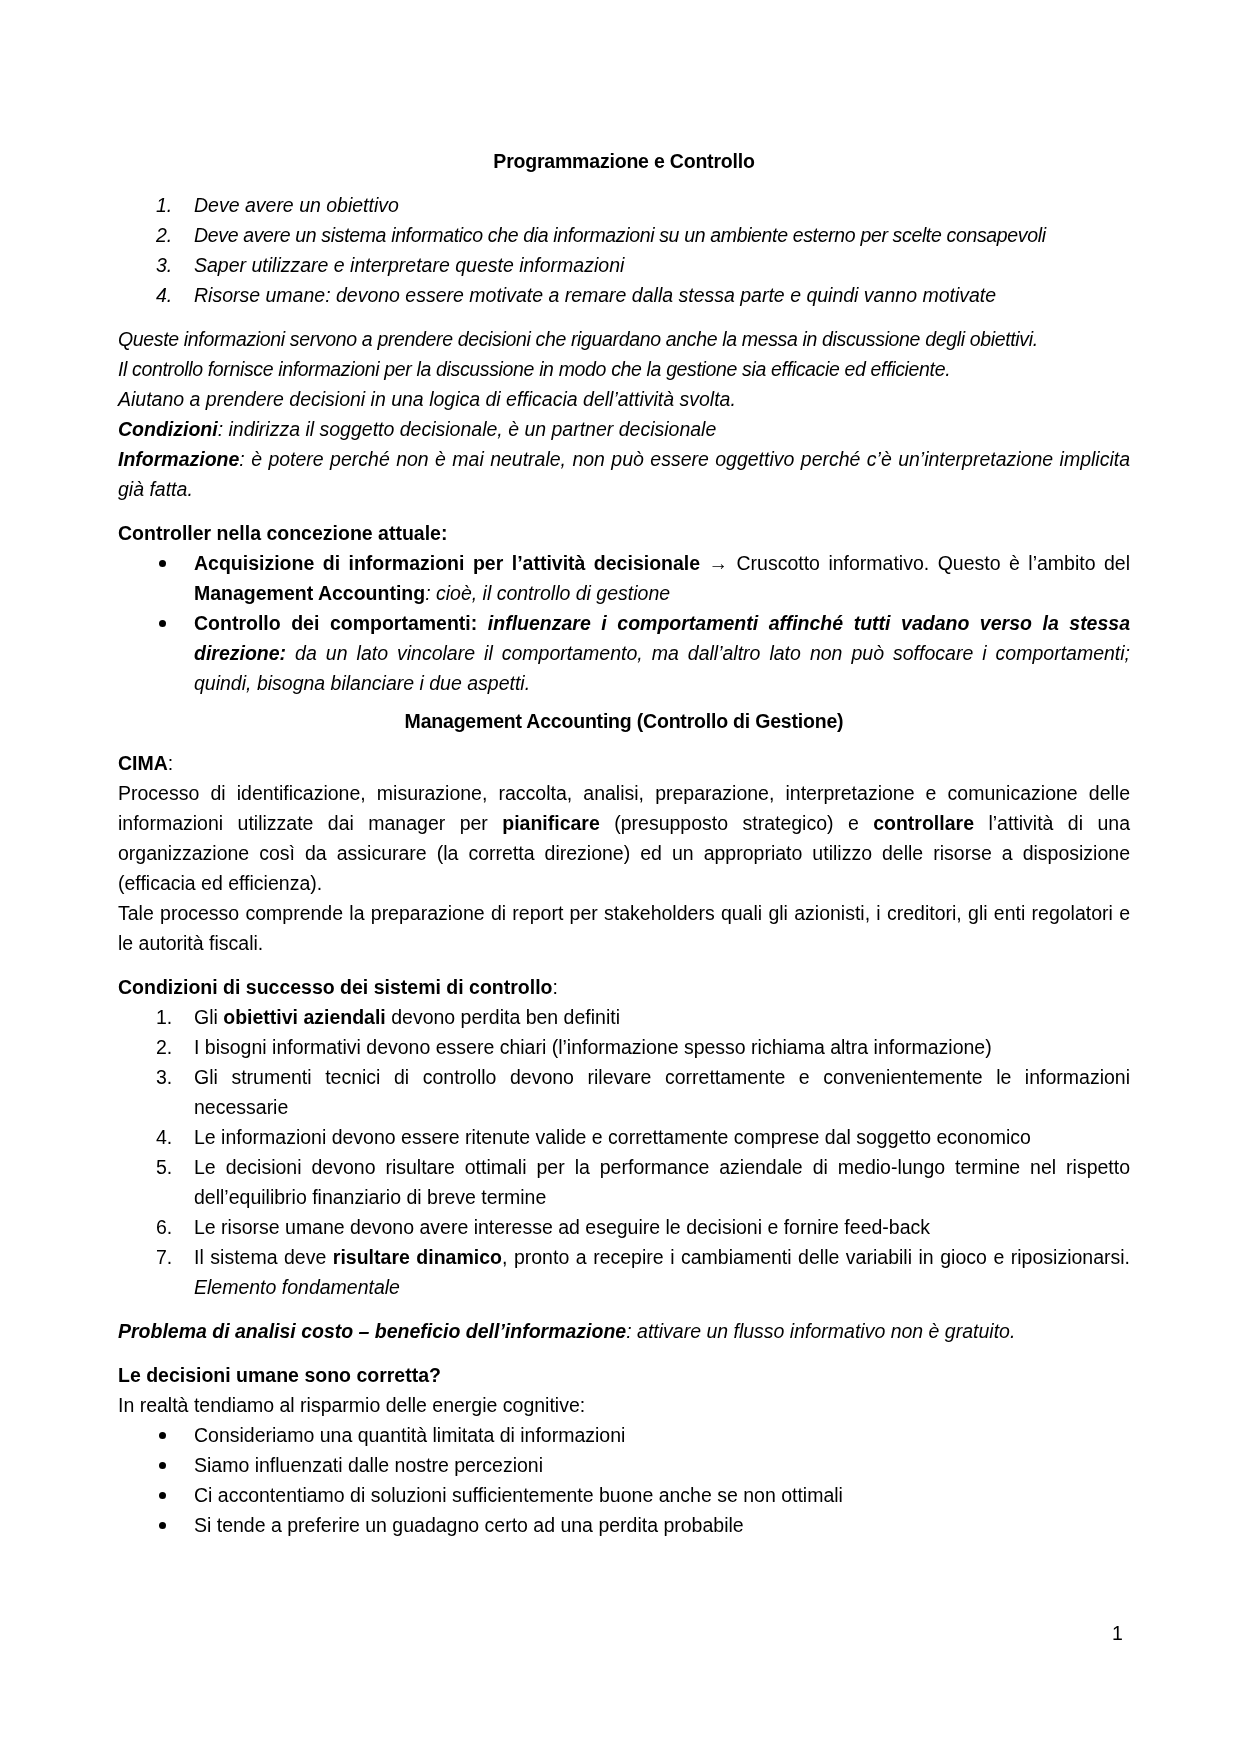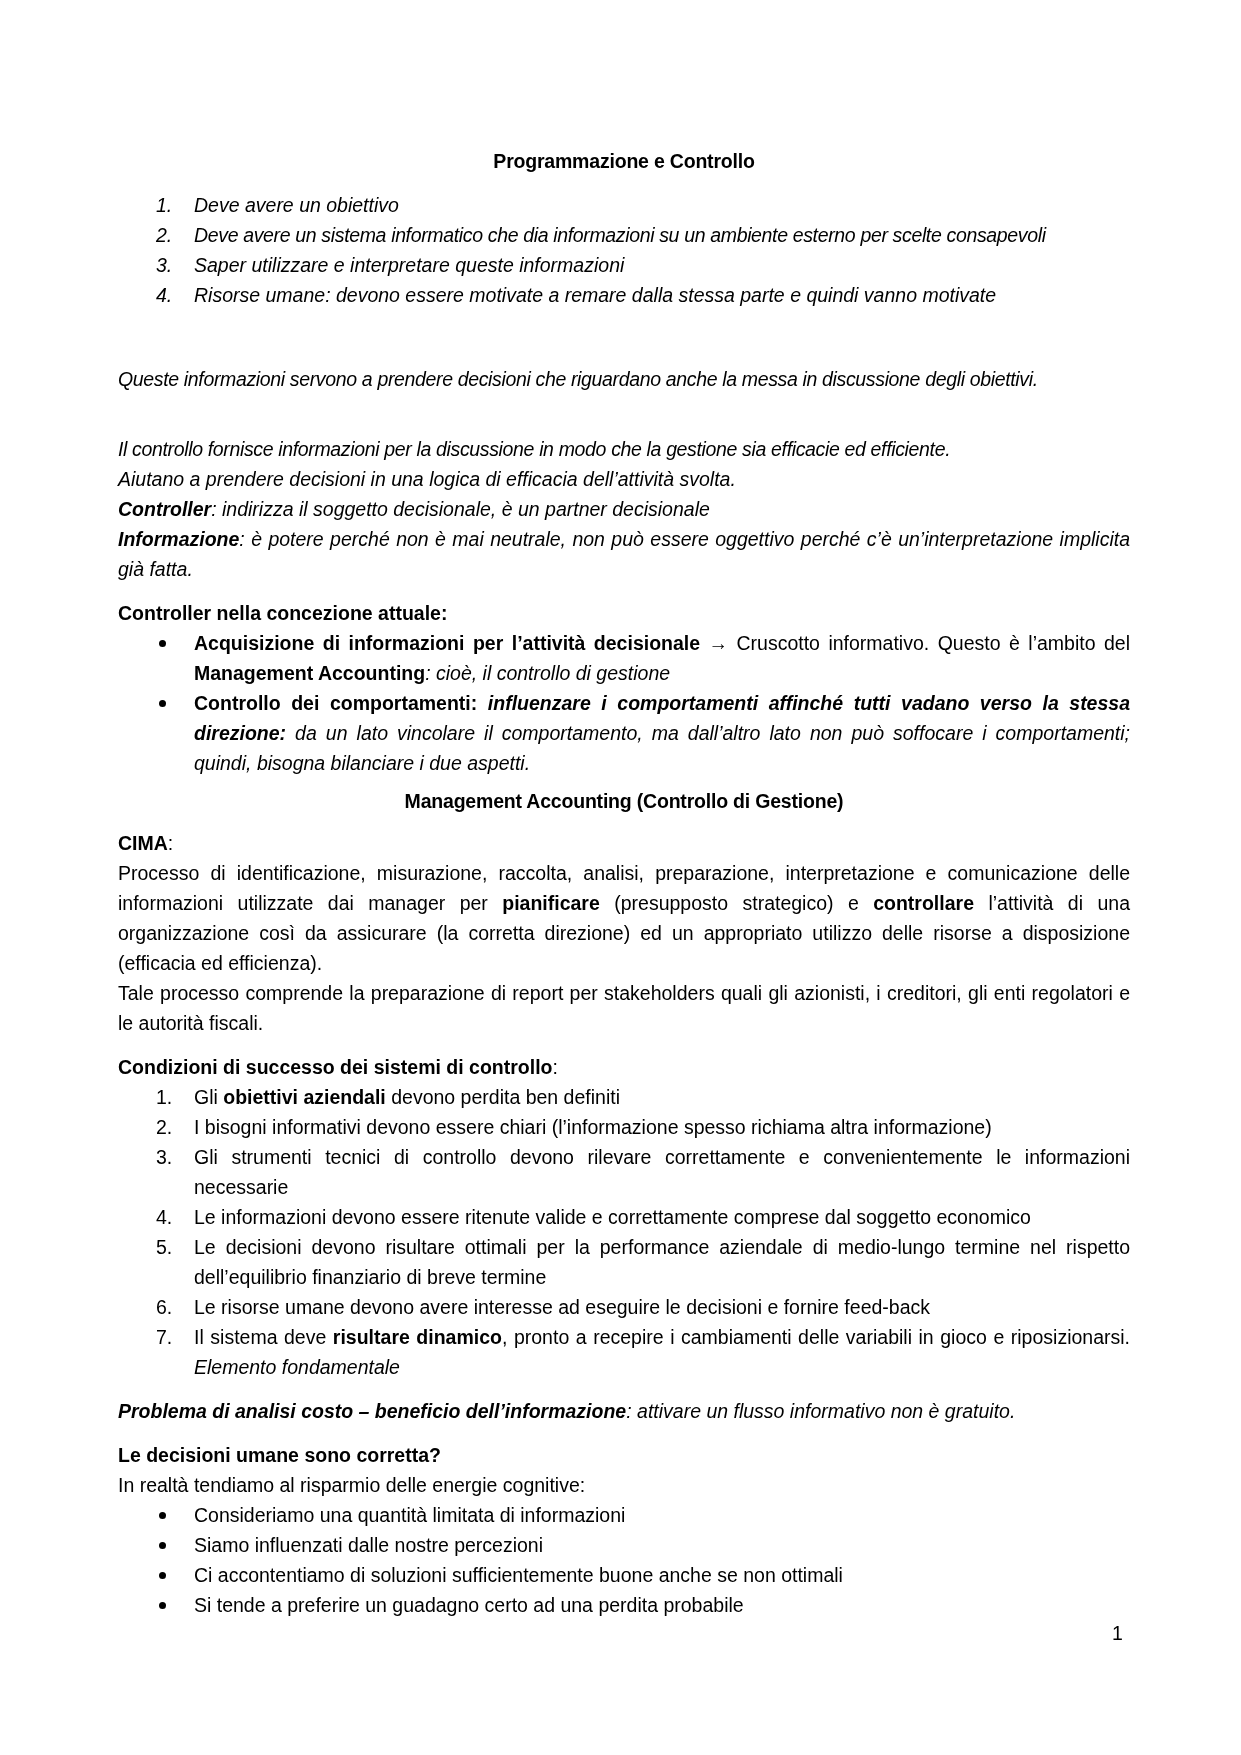--- a/index.html
+++ b/index.html
@@ -14,21 +14,21 @@
     .justify { text-align: justify; text-align-last: left; }
     .gap { height: 14px; }
     .list { margin: 0; padding: 0; list-style: none; }
     .list li { position: relative; padding-left: 76px; line-height: 30px; }
     .list li .marker { position: absolute; left: 38px; top: 0; width: 30px; }
     .list li .bullet { position: absolute; left: 41px; top: 12px; width: 7px; height: 7px; border-radius: 50%; background: #000; }
     .b { font-weight: bold; }
     .i { font-style: italic; }
     .bi { font-weight: bold; font-style: italic; }
     .page-number { position: absolute; left: 1112px; top: 1622px; font-size: 19.5px; }
-    .tight { letter-spacing: -0.35px; margin-top: 40px; }
+    .tight { letter-spacing: -0.35px; }
   </style>
 </head>
 <body>
 
 <div class="page">
   <div class="content">
 
     <div class="line title">Programmazione e Controllo</div>
     <div class="gap"></div>
 
@@ -36,21 +36,21 @@
       <li><span class="marker">1.</span><span>Deve avere un obiettivo</span></li>
       <li><span class="marker">2.</span><span class="tight">Deve avere un sistema informatico che dia informazioni su un ambiente esterno per scelte consapevoli</span></li>
       <li><span class="marker">3.</span><span>Saper utilizzare e interpretare queste informazioni</span></li>
       <li><span class="marker">4.</span><span>Risorse umane: devono essere motivate a remare dalla stessa parte e quindi vanno motivate</span></li>
     </ol>
     <div class="gap"></div>
 
     <div class="line i tight">Queste informazioni servono a prendere decisioni che riguardano anche la messa in discussione degli obiettivi.</div>
     <div class="line i tight">Il controllo fornisce informazioni per la discussione in modo che la gestione sia efficacie ed efficiente.</div>
     <div class="line i">Aiutano a prendere decisioni in una logica di efficacia dell’attività svolta.</div>
-    <div class="line i"><span class="b">Controller</span><span>: indirizza il soggetto decisionale, è un partner decisionale</span></div>
+    <div class="line i"><span class="b">Condizioni</span><span>: indirizza il soggetto decisionale, è un partner decisionale</span></div>
     <div class="line i justify"><span class="b">Informazione</span><span>: è potere perché non è mai neutrale, non può essere oggettivo perché c’è un’interpretazione implicita già fatta.</span></div>
     <div class="gap"></div>
 
     <div class="line b">Controller nella concezione attuale:</div>
     <ul class="list">
       <li class="justify">
         <span class="bullet"></span><span class="b">Acquisizione di informazioni per l’attività decisionale</span><span> → </span><span>Cruscotto informativo. Questo è l’ambito del </span><span class="b">Management Accounting</span><span class="i">: cioè, il controllo di gestione</span>
       </li>
       <li class="justify">
         <span class="bullet"></span><span class="b">Controllo dei comportamenti: </span><span class="bi">influenzare i comportamenti affinché tutti vadano verso la stessa direzione:</span><span class="i"> da un lato vincolare il comportamento, ma dall’altro lato non può soffocare i comportamenti; quindi, bisogna bilanciare i due aspetti.</span>

